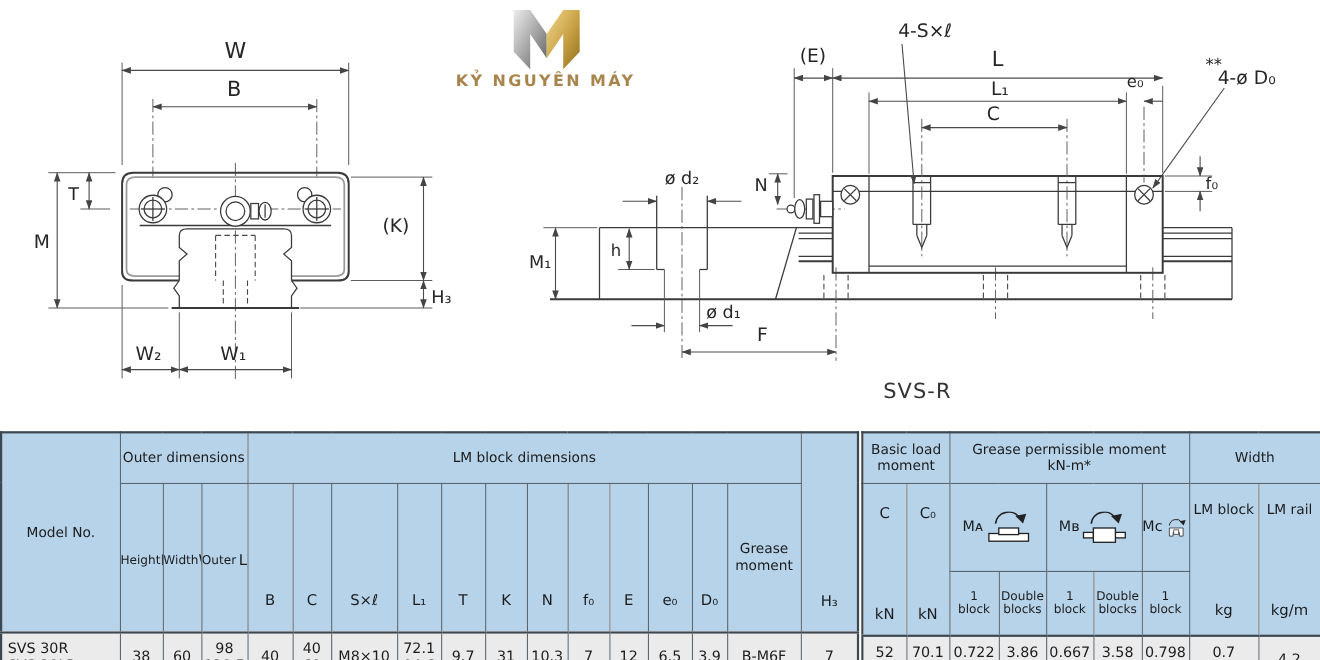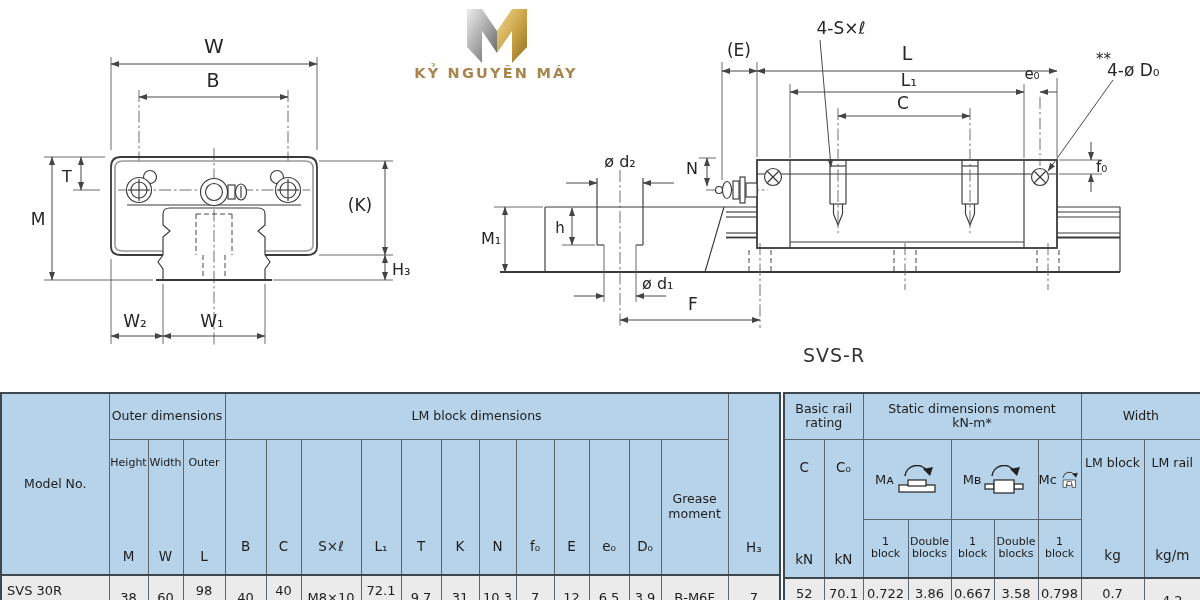--- a/index.html
+++ b/index.html
@@ -30,21 +30,21 @@
         font-size:12.5px;line-height:1.15;}
   .spec td{border:1px solid #5b6770;background:#b6d3ea;text-align:center;
            vertical-align:middle;padding:0;overflow:hidden;}
   .spec{border:2px solid #3c4750;}
   #t-left{left:0;width:779px;}
   #t-right{left:783px;width:417px;}
   tr.rdata td{background:#ebebeb;border-top:2px solid #3c4750;font-size:13px;}
   .pre{white-space:pre-line;}
   .model-cell{text-align:left !important;padding-left:5px !important;}
   .sym{font-size:13.5px;}
-  .stack2{height:108px;display:flex;flex-direction:column;align-items:center;
+  .stack2{height:108px;display:flex;flex-direction:row;align-items:center;
           justify-content:space-between;padding:17px 0 9px;}
   .stackC{height:108px;display:flex;flex-direction:column;align-items:center;
           justify-content:space-between;padding:20px 0 9px;}
   .stackM{height:108px;display:flex;flex-direction:column;align-items:center;
           justify-content:space-between;padding:12px 0 9px;}
   .symb{height:154px;display:flex;align-items:flex-end;justify-content:center;
         padding-bottom:11px;}
   .symb2{height:108px;display:flex;align-items:flex-end;justify-content:center;
          padding-bottom:11px;}
   .greasec{height:108px;display:flex;align-items:center;justify-content:center;}
@@ -431,23 +431,23 @@
         <col style="width:45px">
         <col style="width:43px">
     <col style="width:43px">
         <col style="width:44px">
         <col style="width:43px">
         <col style="width:63px">
     <col style="width:57px">
   </colgroup>
   <tbody>
         <tr style="height:46px">
-    <td colspan="2" class="gh">Basic rail rating</td>
+    <td colspan="2" class="gh">Basic load moment</td>
     <td colspan="5">
-      <div class="gh">Static dimensions moment</div>
+      <div class="gh">Grease permissible moment</div>
       <div class="gh">kN-m*</div>
     </td>
     <td colspan="2" class="gh">Width</td>
   </tr>
   <tr style="height:65px">
     <td rowspan="2">
       <div class="stackC">
               <div class="sym">C</div>
       <div class="sym">kN</div>
             </div>

